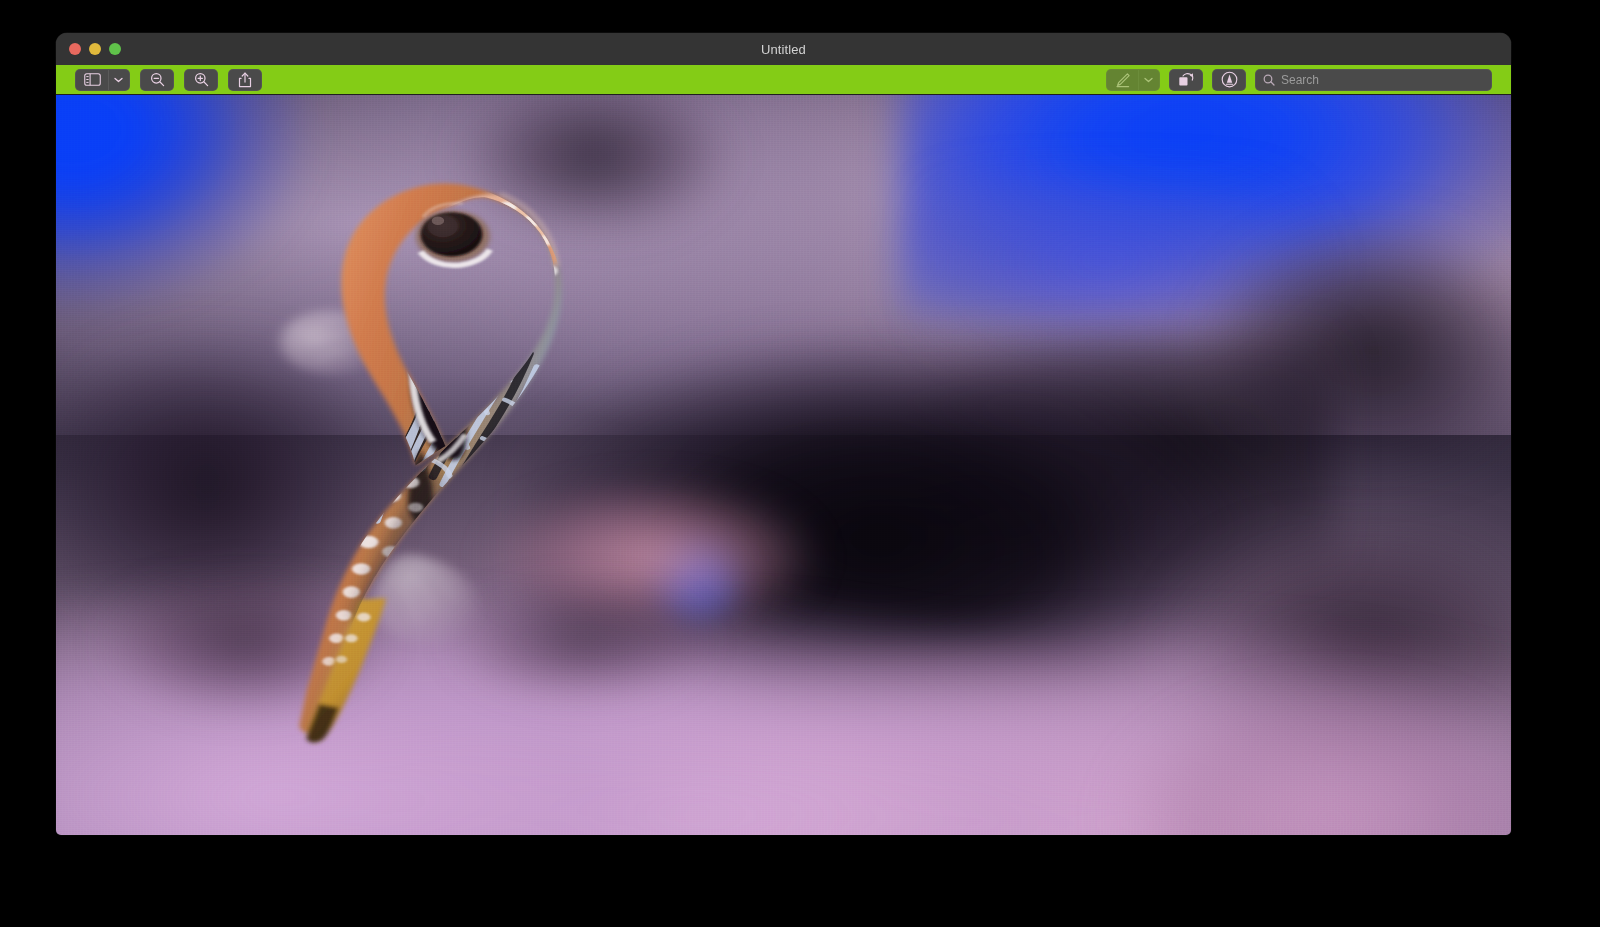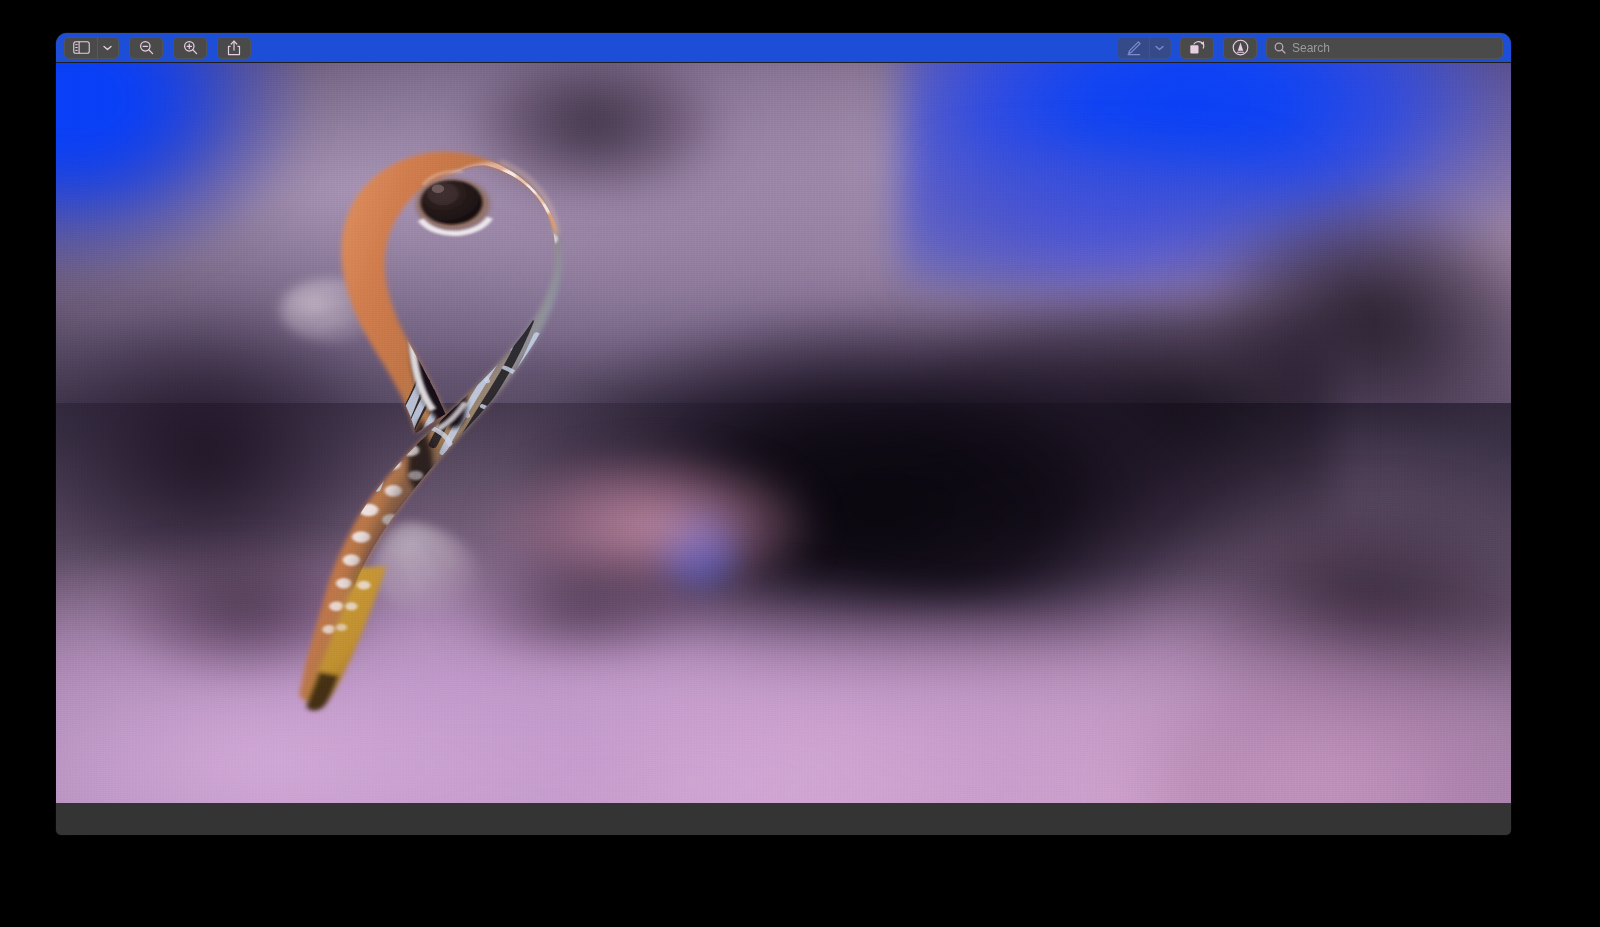--- a/index.html
+++ b/index.html
@@ -67,24 +67,24 @@
     font-size: 13px;
     color: #d2d2d2;
     letter-spacing: 0.1px;
     user-select: none;
   }
 
   
   #toolbar {
     position: relative;
     height: 30px;
-    background: #1d4ed8;
+    background: #84cc16;
     display: flex;
     align-items: center;
-    padding: 0 8px;
+    padding: 0 19px;
     border-bottom: 0.5px solid #1f1f1f;
   }
   .tb-left  { display: flex; align-items: center; gap: 10px; }
   .tb-right { display: flex; align-items: center; gap: 9px; margin-left: auto; }
 
   .tbtn {
     height: 22px;
     min-width: 34px;
     border-radius: 5px;
     background: #4a4a4a;
@@ -282,20 +282,28 @@
   }
   #fish svg { width: 100%; height: 100%; display: block; overflow: visible; }
 </style>
 </head>
 <body>
 
 <div id="stage">
 
   <div id="window">
 
+    <div id="titlebar">
+      <div id="traffic">
+        <span class="light close"></span>
+        <span class="light min"></span>
+        <span class="light zoom"></span>
+      </div>
+      <div id="window-title">Untitled</div>
+    </div>
 
     <div id="toolbar">
 
       <div class="tb-left">
 
         <div class="tbtn split">
           <span class="seg main">
             <svg class="ic" width="17" height="13" viewBox="0 0 17 13" fill="none" stroke="#e7cfe2" stroke-width="1.1">
               <rect x="0.75" y="0.75" width="15.5" height="11.5" rx="2.1"></rect>
               <line x1="6.1" y1="0.75" x2="6.1" y2="12.25"></line>

